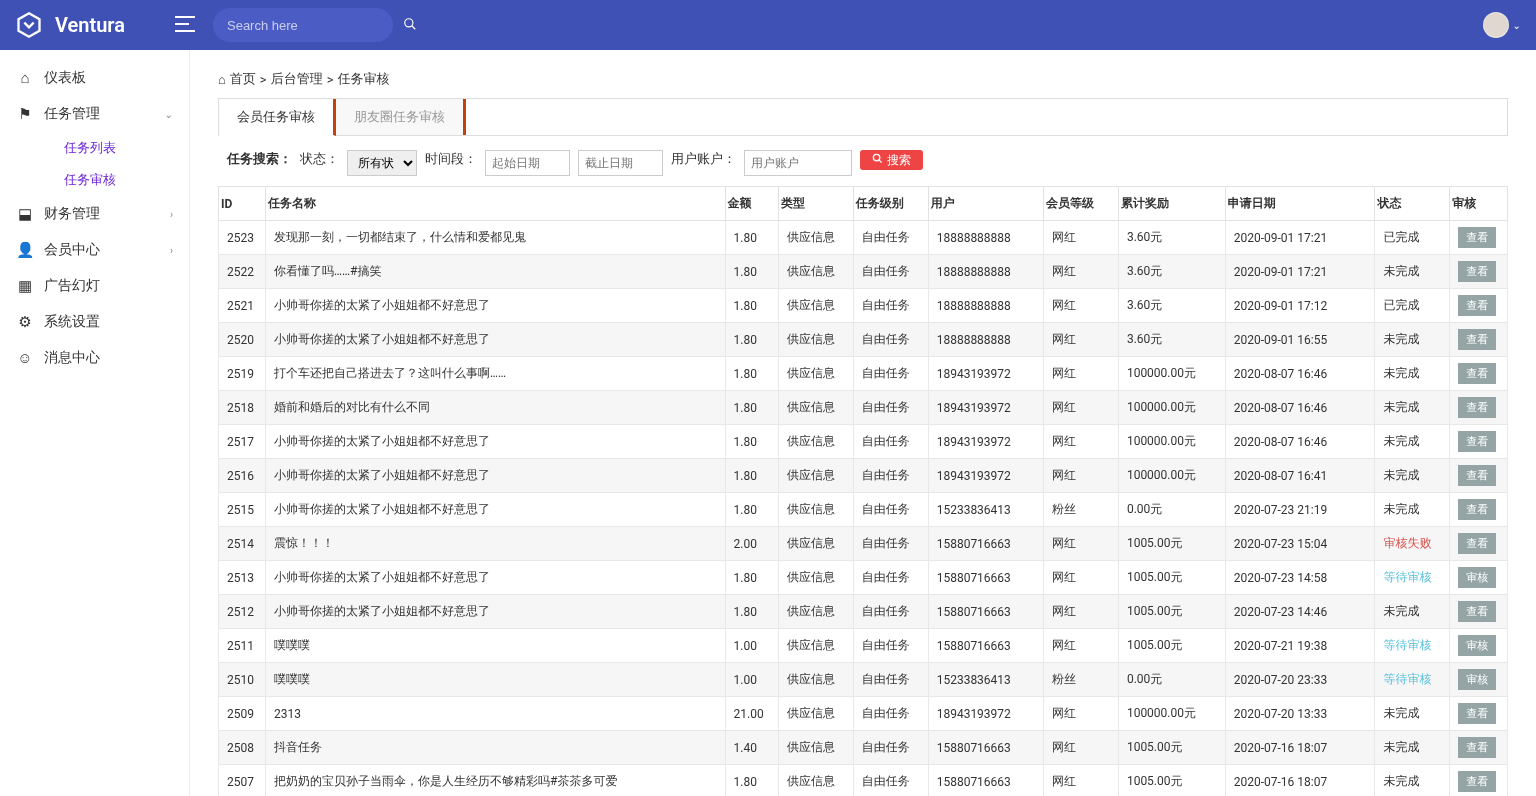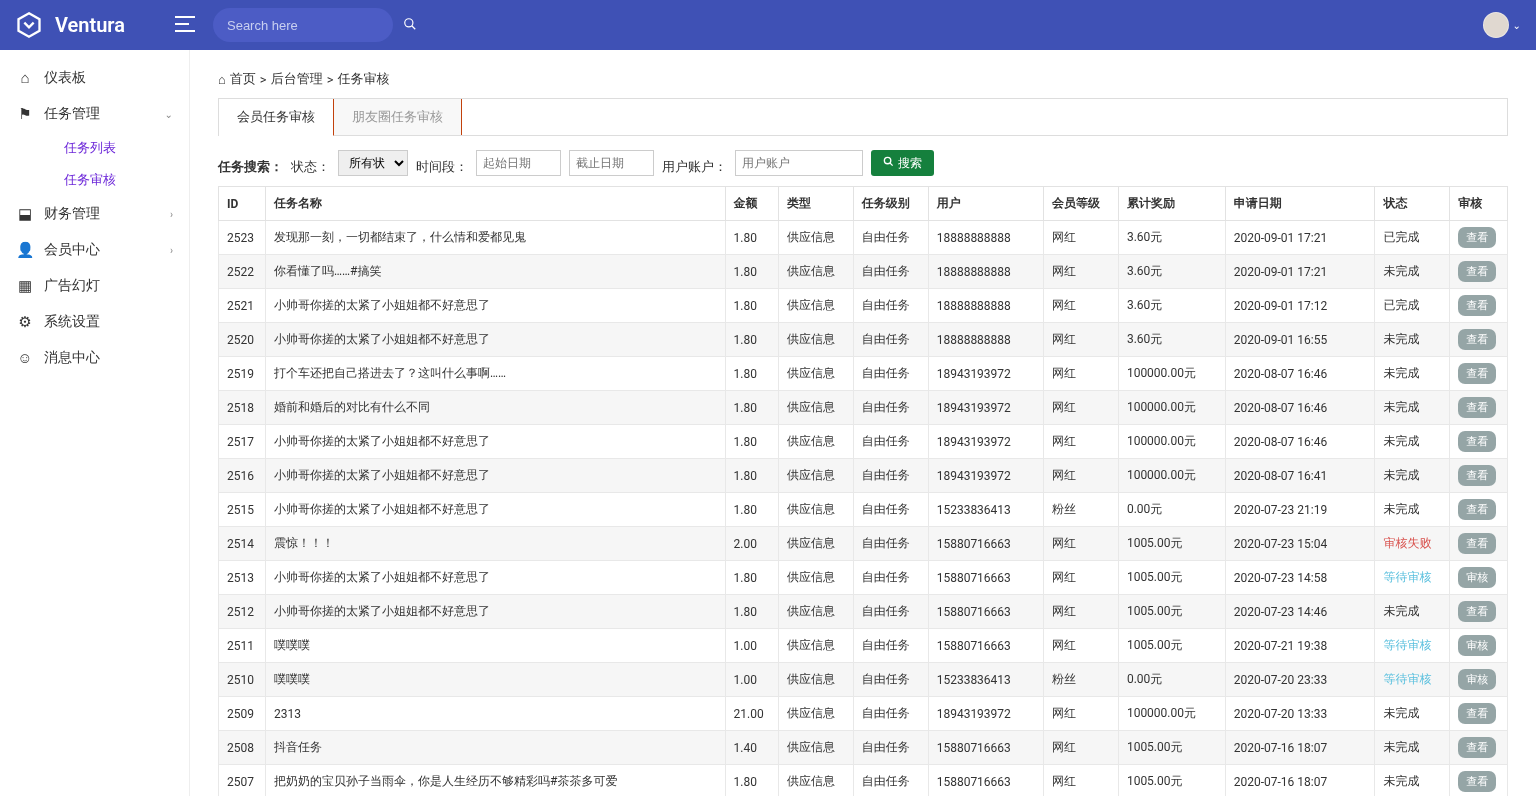--- a/index.html
+++ b/index.html
@@ -16,36 +16,36 @@
 .layout { display:flex; height:calc(100vh - 50px); }
 .sidebar { width:190px; background:#fff; border-right:1px solid #eee; padding-top:10px; }
 .nav-item { display:flex; align-items:center; gap:10px; padding:9px 16px; color:#333; cursor:pointer; font-size:14px; }
 .nav-item .chev { margin-left:auto; font-size:10px; color:#888; }
 .nav-sub { padding-left:64px; font-size:13px; color:#6d28d9; padding-top:7px; padding-bottom:7px; cursor:pointer; }
 .nav-icon { width:18px; text-align:center; font-size:15px; }
 .main { flex:1; overflow:auto; padding:20px 28px; }
 .breadcrumb { font-size:13px; color:#333; margin-bottom:10px; display:flex; align-items:center; gap:4px; }
 .breadcrumb a { color:#333; text-decoration:none; }
 .tabs { border:1px solid #ddd; display:flex; background:#fff; }
-.tab { padding:9px 18px; font-size:13px; cursor:pointer; border-right:1px solid #c2410c; }
+.tab { padding:9px 18px; font-size:13px; cursor:pointer; border-right:3px solid #c2410c; }
 .tab.active { background:#fff; color:#333; border-bottom:1px solid #fff; margin-bottom:-1px; font-weight:500; }
 .tab.inactive { color:#999; background:#f8f8f8; }
-.filter-row { display:flex; align-items:flex-end; gap:8px; padding:14px 0 10px; font-size:13px; }
+.filter-row { display:flex; align-items:flex-start; gap:8px; padding:14px 0 10px; font-size:13px;margin-left:9px; }
 .filter-row label { font-weight:600; }
 .filter-row .lbl { font-weight:400; color:#333; }
 .filter-row select, .filter-row input[type=text] { height:26px; border:1px solid #ccc; padding:0 6px; font-size:12px; outline:none; }
 .filter-row select { width:70px; }
 .filter-row .date { width:85px; }
-.filter-row .acct { width:128px; }
-.btn-search { background:#15803d; color:#fff; border:none; height:26px; padding:4px 12px; font-size:12px; cursor:pointer; border-radius:3px; display:flex; align-items:center; gap:4px; }
+.filter-row .acct { width:108px; }
+.btn-search { background:#ef4444; color:#fff; border:none; height:20px; padding:4px 12px; font-size:12px; cursor:pointer; border-radius:3px; display:flex; align-items:center; gap:4px; }
 table { width:100%; border-collapse:collapse; font-size:12px; table-layout:fixed; }
-th { text-align:left; padding:8px 8px; border:1px solid #e2e2e2; font-weight:700; background:#fff; white-space:nowrap; overflow:hidden; }
+th { text-align:left; padding:8px 2px; border:1px solid #e2e2e2; font-weight:700; background:#fff; white-space:nowrap; overflow:hidden; }
 td { padding:6px 8px; border:1px solid #e8e8e8; white-space:nowrap; overflow:hidden; text-overflow:ellipsis; }
 tbody tr:nth-child(even) { background:#f6f6f6; }
-.btn-sm { background:#95a5a6; color:#fff; border:none; padding:3px 8px; font-size:11px; border-radius:7px; cursor:pointer; }
+.btn-sm { background:#95a5a6; color:#fff; border:none; padding:3px 8px; font-size:11px; border-radius:0; cursor:pointer; }
 .status-done { color:#333; }
 .status-pending { color:#333; }
 .status-wait { color:#5bc0de; }
 .status-fail { color:#d9534f; }
 .col-id{width:44px}.col-name{width:430px}.col-amt{width:50px}.col-type{width:70px}.col-lvl{width:70px}.col-user{width:108px}.col-grade{width:70px}.col-reward{width:100px}.col-date{width:140px}.col-status{width:70px}.col-act{width:54px}
 </style>
 </head>
 <body>
 
 <div class="topbar">

